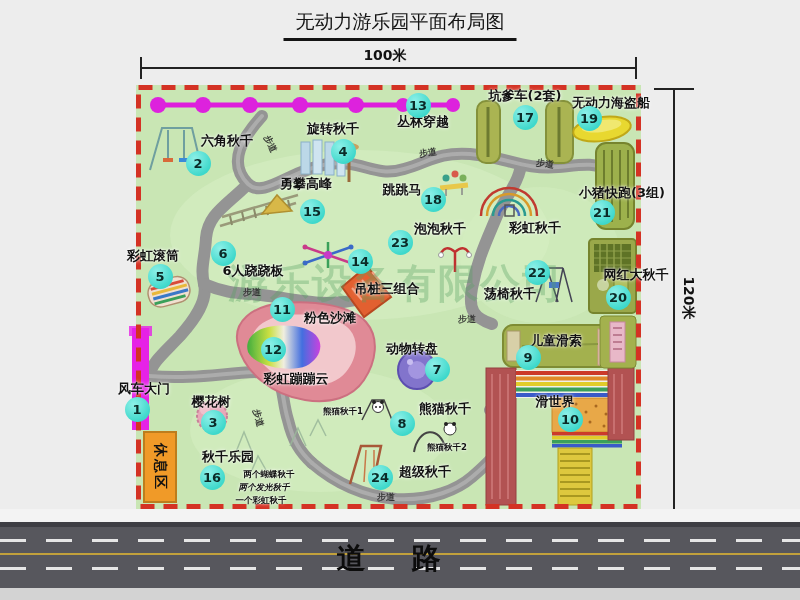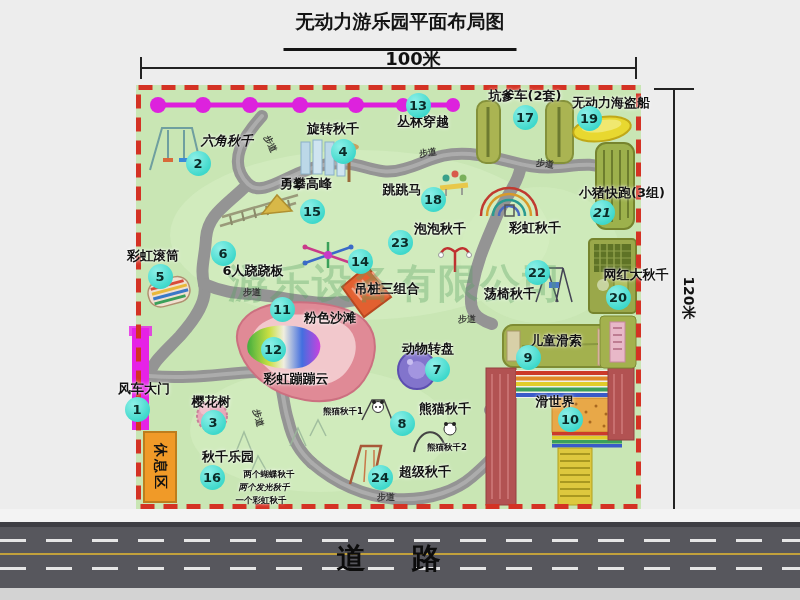--- a/index.html
+++ b/index.html
@@ -1,26 +1,26 @@
 <!DOCTYPE html>
 <html style="--page-bg: #ededed; --map-bg: #c9e6b4; --map-border: #d43224; --badge: #3ed8cb; --chain: #de1edc; --gate: #e622e6; --path: #949494; --road-bg: #57575d; --road-edge: #3e3e44; --road-white: #e6e6e6; --road-yellow: #c2a13c; --rest-bg: #f09a28; --wm-green: #55a060; --wm-pink: #e0557e;"><head>
 <meta charset="utf-8">
 <style>
   html,body{margin:0;padding:0;}
   .stage{position:relative;width:800px;height:600px;background:var(--page-bg,#ededed);overflow:hidden;
          font-family:"DejaVu Sans","Liberation Sans",sans-serif;}
-  .title{position:absolute;top:9px;left:50%;transform:translateX(-50%);font-size:19px;font-weight:bold;
-         color:#141414;border-bottom:3px solid #141414;padding:0 12px 13px;white-space:nowrap;}
+  .title{position:absolute;top:9px;left:50%;transform:translateX(-50%);font-size:19px;font-weight:normal;
+         color:#141414;border-bottom:3px solid #141414;padding:0 12px 3px;white-space:nowrap;}
   .map-base{position:absolute;left:136px;top:85px;width:505px;height:424px;background:var(--map-bg,#c9e6b4);}
   .overlay{position:absolute;left:0;top:0;width:800px;height:600px;pointer-events:none;}
   
   .dim-h-line{position:absolute;left:140px;top:67px;width:497px;height:2px;background:#222;}
   .dim-h-line::before,.dim-h-line::after{content:"";position:absolute;top:-10px;width:2px;height:22px;background:#222;}
   .dim-h-line::before{left:0;} .dim-h-line::after{right:0;}
-  .dim-h-label{position:absolute;left:385px;top:47px;transform:translateX(-50%);font-size:18px;font-weight:bold;color:#111;margin-left:28px;}
+  .dim-h-label{position:absolute;left:385px;top:47px;transform:translateX(-50%);font-size:14px;font-weight:bold;color:#111;}
   .dim-v-line{position:absolute;left:673px;top:88px;width:2px;height:424px;background:#222;}
   .dim-v-line::before,.dim-v-line::after{content:"";position:absolute;left:-19px;width:40px;height:2px;background:#222;}
   .dim-v-line::before{top:0;} .dim-v-line::after{bottom:0;}
   .dim-v-label{position:absolute;left:688px;top:298px;transform:translate(-50%,-50%) rotate(90deg);
                font-size:14px;font-weight:bold;color:#111;white-space:nowrap;}
   
   .wm-green{position:absolute;left:228px;top:256px;font-size:40px;font-weight:bold;color:var(--wm-green,#55a060);
             opacity:.34;white-space:nowrap;letter-spacing:2px;}
   .wm-pink{position:absolute;left:168px;top:298px;font-size:38px;font-weight:bold;color:var(--wm-pink,#e0557e);
            opacity:.5;white-space:nowrap;letter-spacing:1px;}
@@ -297,26 +297,26 @@
   </svg>
 
   <div class="wm-green">游乐设备有限公司</div>
 
   <div class="rest-area">
     <span>休息区</span>
   </div>
 
   <div>
       <div class="map-label" style="left: 144px; top: 389px;">风车大门</div>
-      <div class="map-label" style="left: 227px; top: 141px; font-style: italic;">六角秋千</div>
+      <div class="map-label" style="left: 227px; top: 141px;">六角秋千</div>
       <div class="map-label" style="left: 211px; top: 402px;">樱花树</div>
       <div class="map-label" style="left: 333px; top: 129px;">旋转秋千</div>
       <div class="map-label" style="left: 153px; top: 256px;">彩虹滚筒</div>
       <div class="map-label" style="left: 253px; top: 271px;">6人跷跷板</div>
-      <div class="map-label" style="left: 428px; top: 349px;">动物转盘</div>
+      <div class="map-label" style="left: 412px; top: 349px;">动物转盘</div>
       <div class="map-label" style="left: 445px; top: 409px;">熊猫秋千</div>
       <div class="map-label" style="left: 556px; top: 341px;">儿童滑索</div>
       <div class="map-label" style="left: 555px; top: 402px;">滑世界</div>
       <div class="map-label" style="left: 330px; top: 318px;">粉色沙滩</div>
       <div class="map-label" style="left: 296px; top: 379px;">彩虹蹦蹦云</div>
       <div class="map-label" style="left: 423px; top: 122px;">丛林穿越</div>
       <div class="map-label" style="left: 377px; top: 289px; padding-left: 20px;">吊桩三组合</div>
       <div class="map-label" style="left: 306px; top: 184px;">勇攀高峰</div>
       <div class="map-label" style="left: 228px; top: 457px;">秋千乐园</div>
       <div class="map-label" style="left: 520px; top: 96px; padding-left: 10px;">坑爹车(2套)</div>
@@ -355,21 +355,21 @@
       <div class="badge" style="left: 282px; top: 309px;">11</div>
       <div class="badge" style="left: 273px; top: 349px;">12</div>
       <div class="badge" style="left: 418px; top: 105px;">13</div>
       <div class="badge" style="left: 360px; top: 261px;">14</div>
       <div class="badge" style="left: 312px; top: 211px;">15</div>
       <div class="badge" style="left: 212px; top: 477px;">16</div>
       <div class="badge" style="left: 525px; top: 117px;">17</div>
       <div class="badge" style="left: 433px; top: 199px;">18</div>
       <div class="badge" style="left: 589px; top: 118px;">19</div>
       <div class="badge" style="left: 618px; top: 297px;">20</div>
-      <div class="badge" style="left: 602px; top: 212px; font-style: italic;">21</div>
+      <div class="badge" style="left: 602px; top: 212px;">21</div>
       <div class="badge" style="left: 537px; top: 272px;">22</div>
       <div class="badge" style="left: 400px; top: 242px;">23</div>
       <div class="badge" style="left: 380px; top: 477px;">24</div>
     </div>
 
   <div class="dim-h-line"></div>
   <div class="dim-h-label">100米</div>
   <div class="dim-v-line"></div>
   <div class="dim-v-label">120米</div>
 

